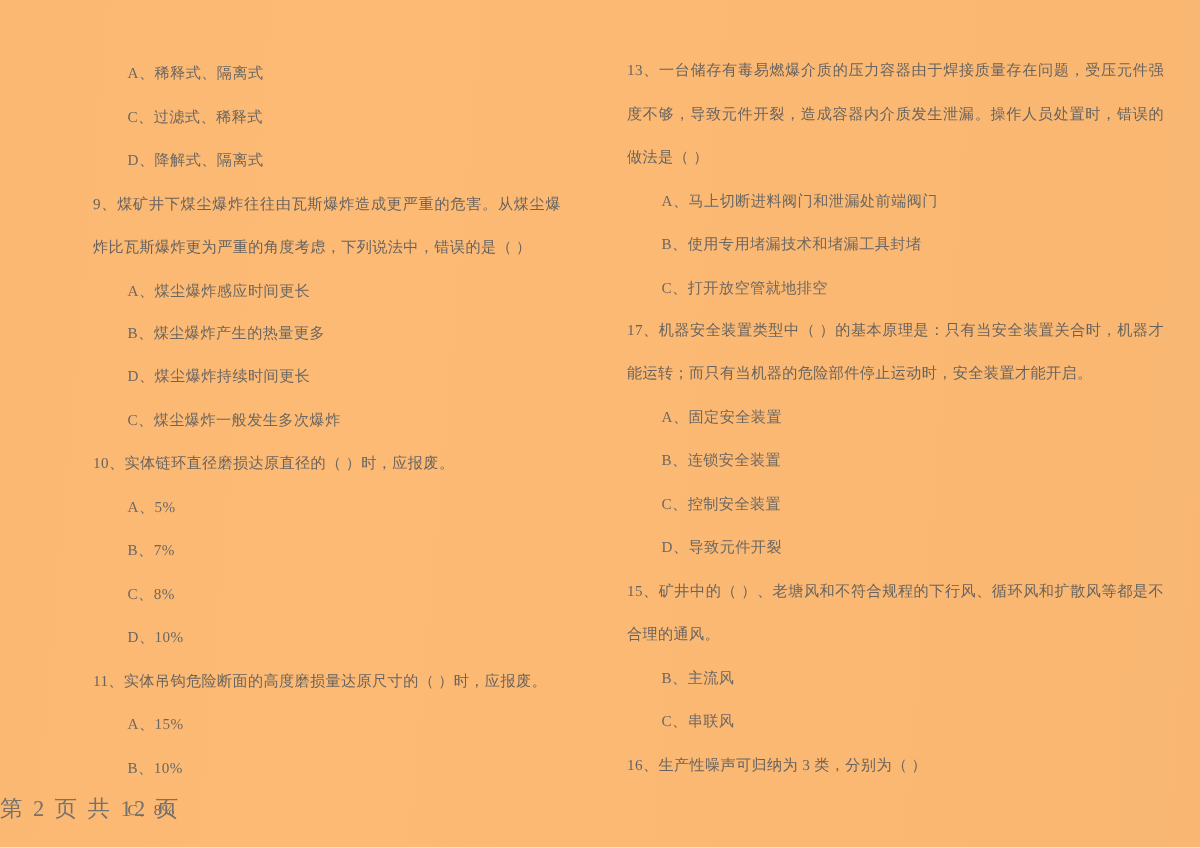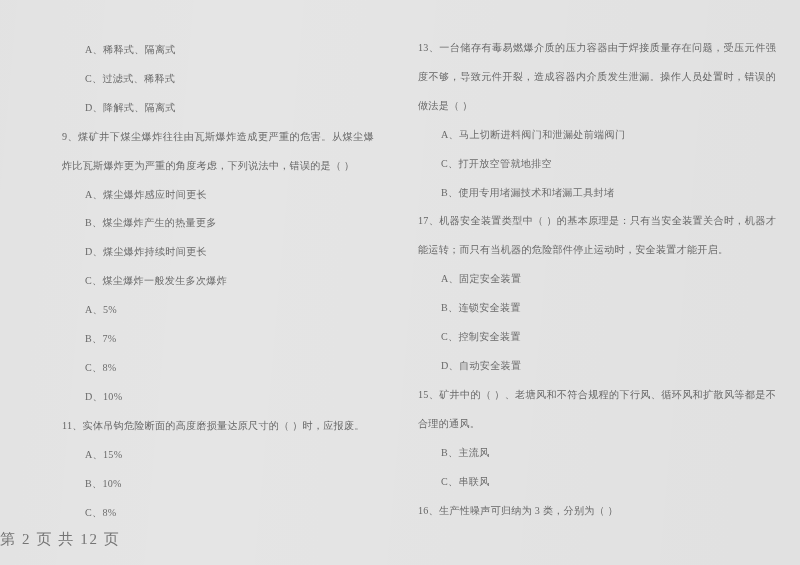--- a/index.html
+++ b/index.html
@@ -12,21 +12,21 @@
     height: 565px;
     position: relative;
     overflow: hidden;
     font-family: "Liberation Serif", "DejaVu Serif", serif;
     color: #5d5d5d;
     -webkit-font-smoothing: none;
   }
   .page {
     position: absolute;
     inset: 0;
-    background: #e5e5e5;
+    background: #fdba74;
   }
   
   .page::before {
     content: "";
     position: absolute;
     inset: 0;
     background:
       linear-gradient(95deg, rgba(0,0,0,0.012) 0%, rgba(0,0,0,0) 28%, rgba(0,0,0,0.010) 70%, rgba(0,0,0,0.02) 100%);
     pointer-events: none;
   }
@@ -99,20 +99,21 @@
 
       <div class="q">
         <p class="q-stem">9、煤矿井下煤尘爆炸往往由瓦斯爆炸造成更严重的危害。从煤尘爆炸比瓦斯爆炸更为严重的角度考虑，下列说法中，错误的是（     ）</p>
         <p class="opt">A、煤尘爆炸感应时间更长</p>
         <p class="opt">B、煤尘爆炸产生的热量更多</p>
         <p class="opt">D、煤尘爆炸持续时间更长</p>
         <p class="opt">C、煤尘爆炸一般发生多次爆炸</p>
       </div>
 
       <div class="q">
+        <p class="q-stem">10、实体链环直径磨损达原直径的（     ）时，应报废。</p>
         <p class="opt">A、5%</p>
         <p class="opt">B、7%</p>
         <p class="opt">C、8%</p>
         <p class="opt">D、10%</p>
       </div>
 
       <div class="q">
         <p class="q-stem">11、实体吊钩危险断面的高度磨损量达原尺寸的（     ）时，应报废。</p>
         <p class="opt">A、15%</p>
         <p class="opt">B、10%</p>
@@ -120,30 +121,30 @@
 
       </div>
 
     </div>
 
     <div class="col col-right">
 
       <div class="q">
         <p class="q-stem">13、一台储存有毒易燃爆介质的压力容器由于焊接质量存在问题，受压元件强度不够，导致元件开裂，造成容器内介质发生泄漏。操作人员处置时，错误的做法是（     ）</p>
         <p class="opt">A、马上切断进料阀门和泄漏处前端阀门</p>
+        <p class="opt">B、使用专用堵漏技术和堵漏工具封堵</p>
         <p class="opt">C、打开放空管就地排空</p>
-        <p class="opt">B、使用专用堵漏技术和堵漏工具封堵</p>
       </div>
 
       <div class="q">
         <p class="q-stem">17、机器安全装置类型中（     ）的基本原理是：只有当安全装置关合时，机器才能运转；而只有当机器的危险部件停止运动时，安全装置才能开启。</p>
         <p class="opt">A、固定安全装置</p>
         <p class="opt">B、连锁安全装置</p>
         <p class="opt">C、控制安全装置</p>
-        <p class="opt">D、自动安全装置</p>
+        <p class="opt">D、导致元件开裂</p>
       </div>
 
       <div class="q">
         <p class="q-stem">15、矿井中的（     ）、老塘风和不符合规程的下行风、循环风和扩散风等都是不合理的通风。</p>
         <p class="opt">B、主流风</p>
         <p class="opt">C、串联风</p>
       </div>
 
       <div class="q">
         <p class="q-stem">16、生产性噪声可归纳为 3 类，分别为（     ）</p>

